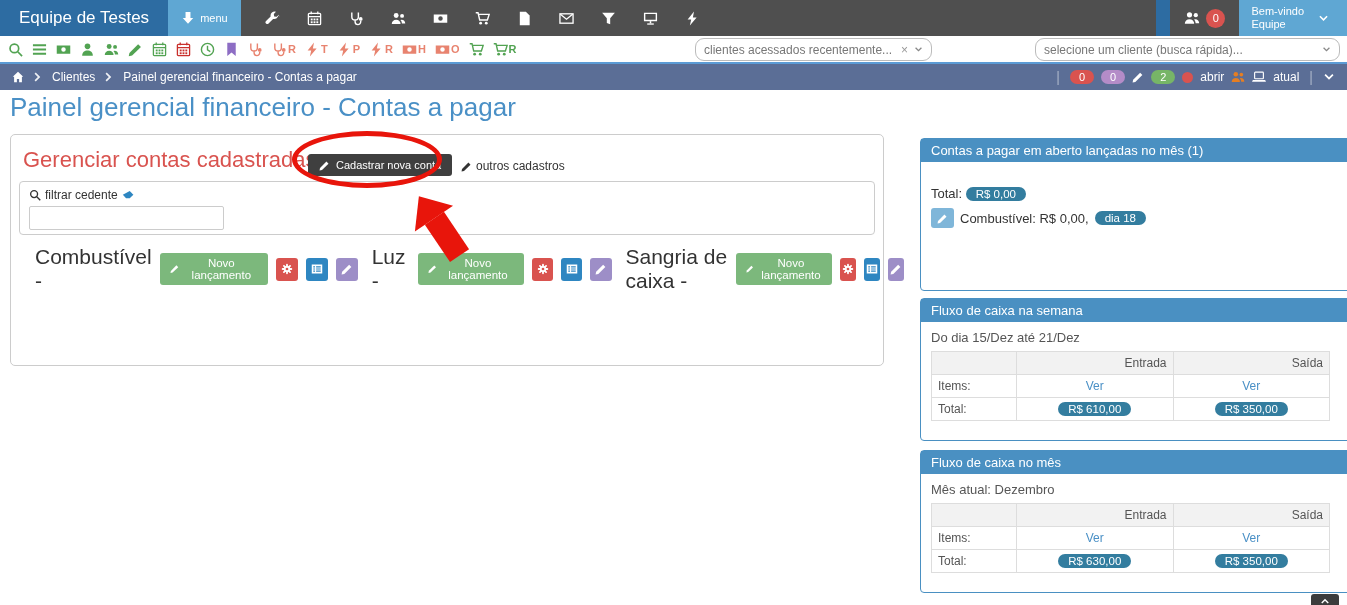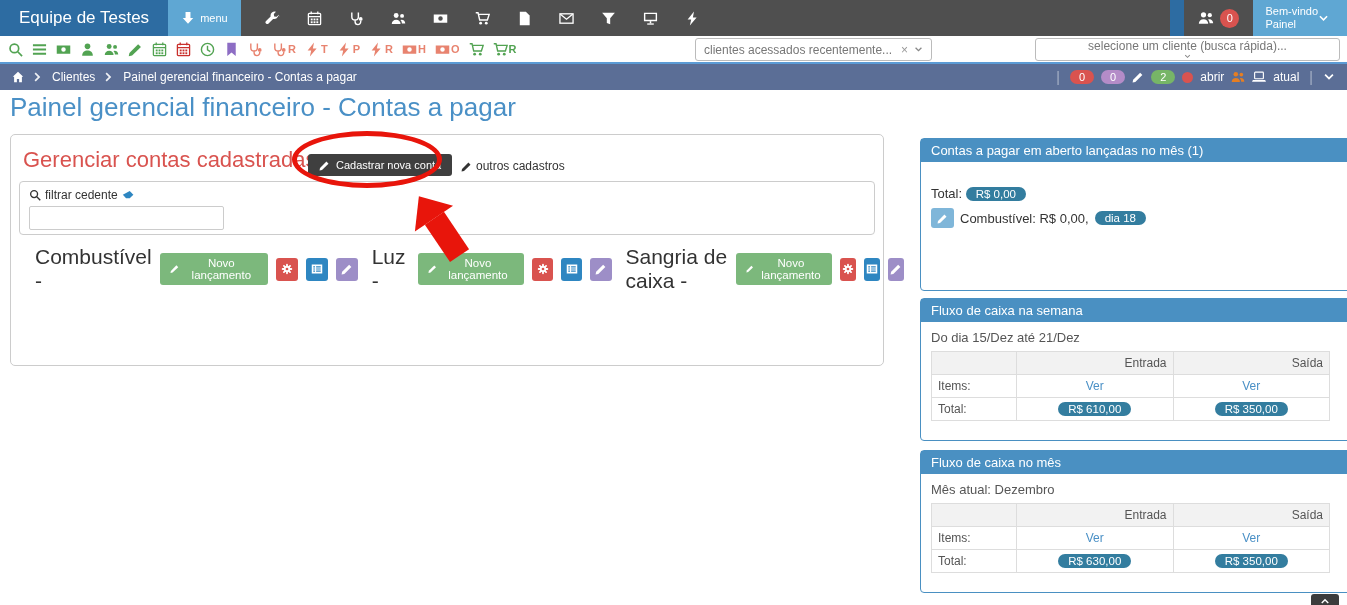--- a/index.html
+++ b/index.html
@@ -9,35 +9,35 @@
 
   
   .navbar{position:absolute;left:0;top:0;width:100%;height:36px;display:flex;align-items:stretch;background:#2d6ca2;}
   .brand{background:#2d6ca2;color:#fff;font-size:17px;line-height:36px;padding:0 19px;white-space:nowrap;}
   .menu-btn{background:#5fa7d3;color:#fff;font-size:11px;display:flex;align-items:center;gap:5px;padding:14px 13px;cursor:pointer;}
   .menu-btn .ic{font-size:14px;}
   .nav-icons{background:#4f4f4f;color:#fff;flex:1;display:flex;align-items:center;gap:27px;padding:0 24px;font-size:15px;}
   .nav-gap{width:14px;background:#2d6ca2;}
   .nav-usergrp{background:#4f4f4f;color:#fff;display:flex;align-items:center;gap:6px;padding:0 14px;font-size:16px;}
   .nav-badge{background:#d9534f;color:#fff;width:19px;height:19px;border-radius:50%;font-size:11px;display:flex;align-items:center;justify-content:center;}
-  .welcome{background:#5fa7d3;color:#fff;display:flex;align-items:center;padding:0 18px 0 12px;min-width:92px;}
+  .welcome{background:#5fa7d3;color:#fff;display:flex;align-items:center;gap:14px;padding:0 18px 0 12px;min-width:92px;}
   .welcome .wtxt{font-size:11px;line-height:13px;}
   .welcome .ic{font-size:11px;}
 
   
   .toolbar{position:absolute;left:0;top:36px;width:100%;height:28px;background:#fff;border-bottom:2px solid #5b9bd5;display:flex;align-items:center;gap:9px;padding:0 8px;}
   .tb{font-size:15px;display:inline-flex;align-items:center;gap:1px;cursor:pointer;}
   .tb .suf{font-size:11px;font-weight:bold;}
   .c-green{color:#52a352;} .c-red{color:#c9302c;} .c-orange{color:#e8836f;} .c-purple{color:#8d6dc4;}
-  .sel{position:absolute;top:2px;height:23px;border:1px solid #bbb;border-radius:3px;background:#fff;color:#777;font-size:12px;display:flex;align-items:center;padding:0 8px;cursor:pointer;}
+  .sel{position:absolute;top:2px;height:23px;border:1px solid #bbb;border-radius:9px;background:#fff;color:#777;font-size:12px;display:flex;align-items:center;padding:0 8px;cursor:pointer;}
   .sel .grow{flex:1;}
   .sel .sx{color:#999;font-size:12px;margin-right:6px;}
   .sel .ic{color:#888;font-size:9px;}
   .sel1{left:695px;width:237px;}
-  .sel2{left:1035px;width:305px;flex-direction:column;}
+  .sel2{left:1035px;width:305px;}
 
   
   .crumbbar{position:absolute;left:0;top:64px;width:100%;height:26px;background:#5b6e96;color:#fff;display:flex;align-items:center;font-size:12px;padding:0 12px;gap:8px;}
   .crumbbar .ic{font-size:12px;}
   .crumb-sep{font-size:9px;opacity:.9;}
   .crumb-right{margin-left:auto;display:flex;align-items:center;gap:7px;}
   .pillbadge{border-radius:9px;padding:1px 9px;font-size:11px;color:#fff;}
   .pb-red{background:#d9534f;} .pb-purple{background:#b48cc8;} .pb-green{background:#77b567;}
   .dot-red{width:11px;height:11px;border-radius:50%;background:#d9534f;display:inline-block;}
   .vsep{color:rgba(255,255,255,.45);font-size:14px;margin:0 3px;}
@@ -263,21 +263,21 @@
     <div class="nav-gap"></div>
     <div class="nav-usergrp">
       <svg class="ic">
           <use href="#sy-users"></use>
         </svg>
       <span class="nav-badge">0</span>
     </div>
     <div class="welcome">
       <div class="wtxt">
         <div>Bem-vindo</div>
-        <div>Painel</div>
+        <div>Equipe</div>
       </div>
       <svg class="ic">
           <use href="#sy-chevD"></use>
         </svg>
     </div>
   </div>
 
   <div class="toolbar">
     <span class="tb c-green">
         <svg class="ic">

